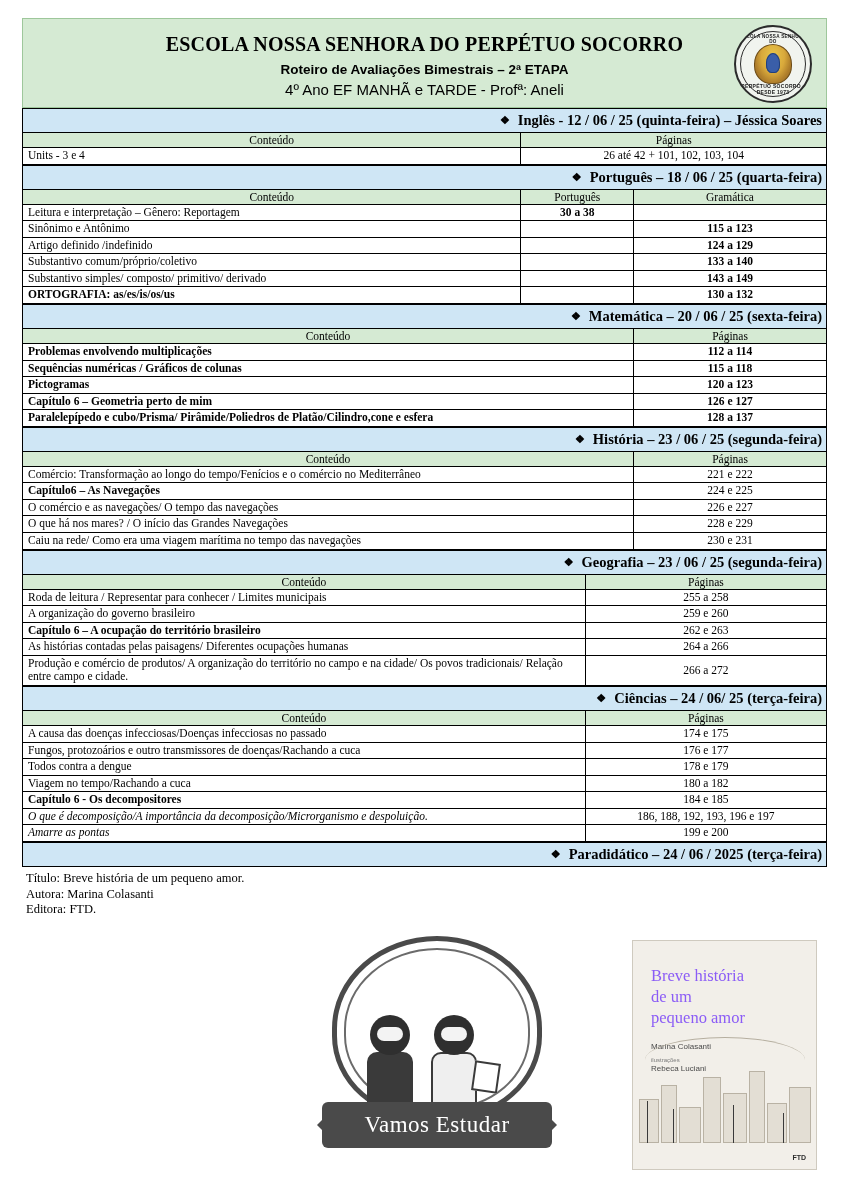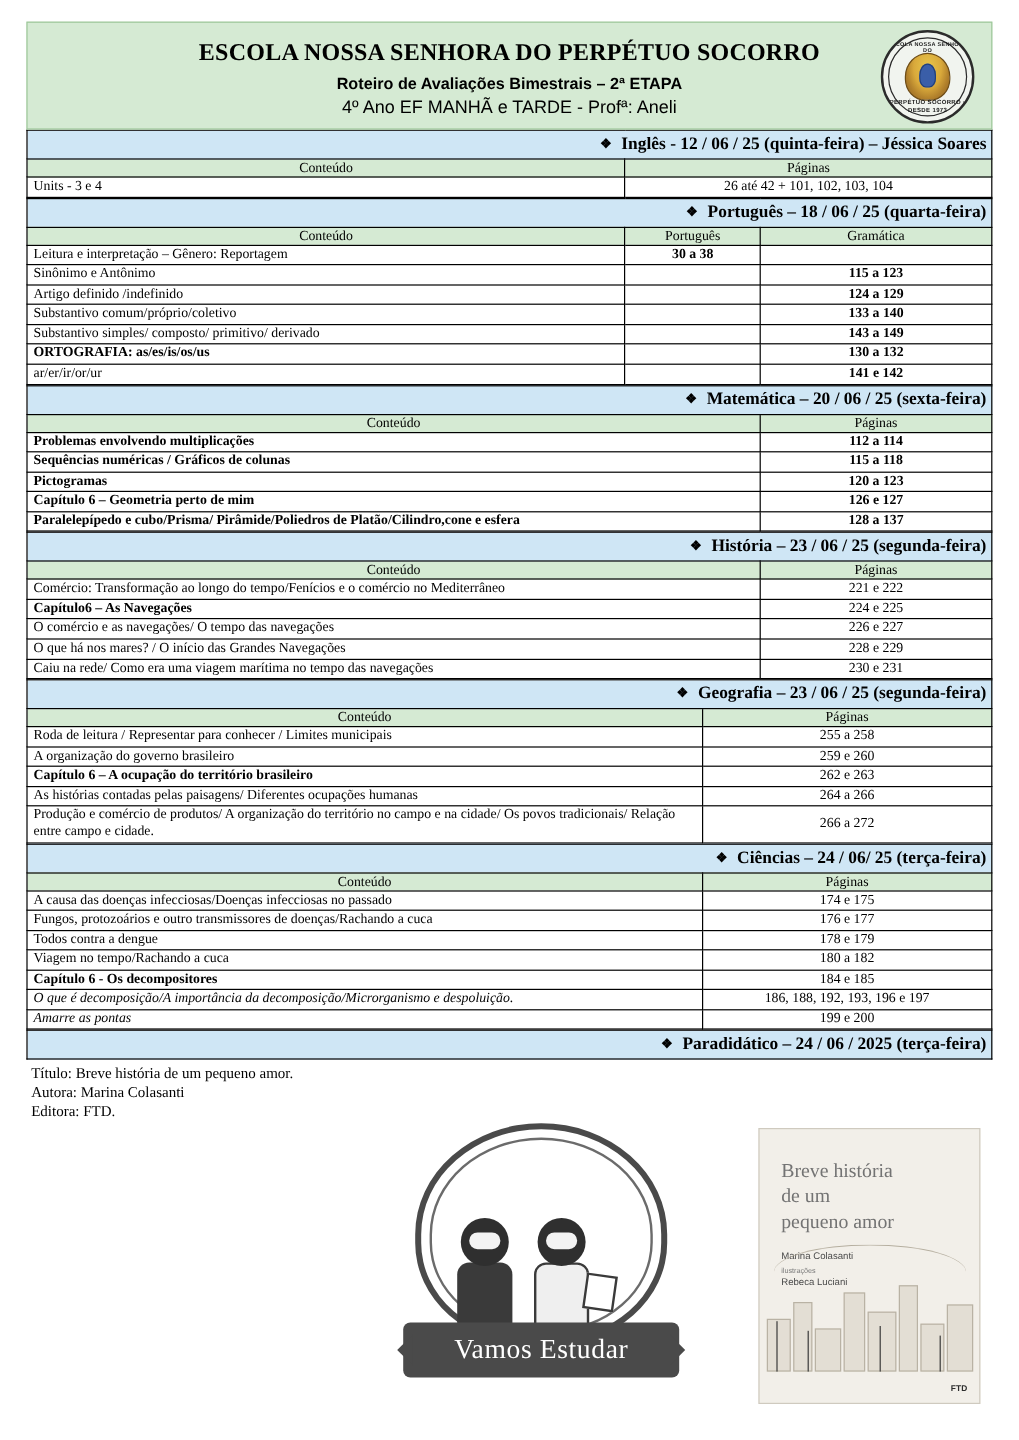--- a/index.html
+++ b/index.html
@@ -118,21 +118,21 @@
   
   .bottom {
     position: absolute;
     left: 22px; right: 22px; bottom: 14px;
     height: 250px;
   }
 
   
   .emblem {
     position: absolute;
-    left: 314px; top: 0;
+    left: 300px; top: 0;
     width: 230px; height: 220px;
   }
   .emblem .outer {
     position: absolute; left: 10px; top: 0;
     width: 210px; height: 185px;
     border: 5px solid #4a4a4a;
     border-radius: 50% 50% 46% 46%;
   }
   .emblem .inner {
     position: absolute; left: 22px; top: 12px;
@@ -188,21 +188,21 @@
     right: 10px; top: 4px;
     width: 185px; height: 230px;
     background: #f2efe9;
     border: 1px solid #cfcabf;
     overflow: hidden;
   }
   .cover .title {
     margin: 24px 0 0 18px;
     font-family: "Liberation Serif", serif;
     font-size: 16.5px;
-    color: #737373;
+    color: #8b5cf6;
     line-height: 1.28;
   }
   .cover .author {
     margin: 14px 0 0 18px;
     font-size: 8px; color: #4a4a4a; font-family: "Liberation Sans", sans-serif;
   }
   .cover .illus-label {
     margin: 6px 0 0 18px;
     font-size: 6px; color: #7a7a7a;
   }
@@ -306,25 +306,20 @@
     </tr>
     <tr class="row">
       <td>Substantivo simples/ composto/ primitivo/ derivado</td>
       <td class="pg"></td>
       <td class="pg">143 a 149</td>
     </tr>
     <tr class="row">
       <td class="b">ORTOGRAFIA: as/es/is/os/us</td>
       <td class="pg"></td>
       <td class="pg">130 a 132</td>
-    </tr>
-    <tr class="row">
-      <td>ar/er/ir/or/ur</td>
-      <td class="pg"></td>
-      <td class="pg">141 e 142</td>
     </tr>
   </tbody>
     </table>
 
   <table class="tbl">
     <colgroup>
         <col style="width:76%">
         <col style="width:24%">
       </colgroup>
     <tbody>

